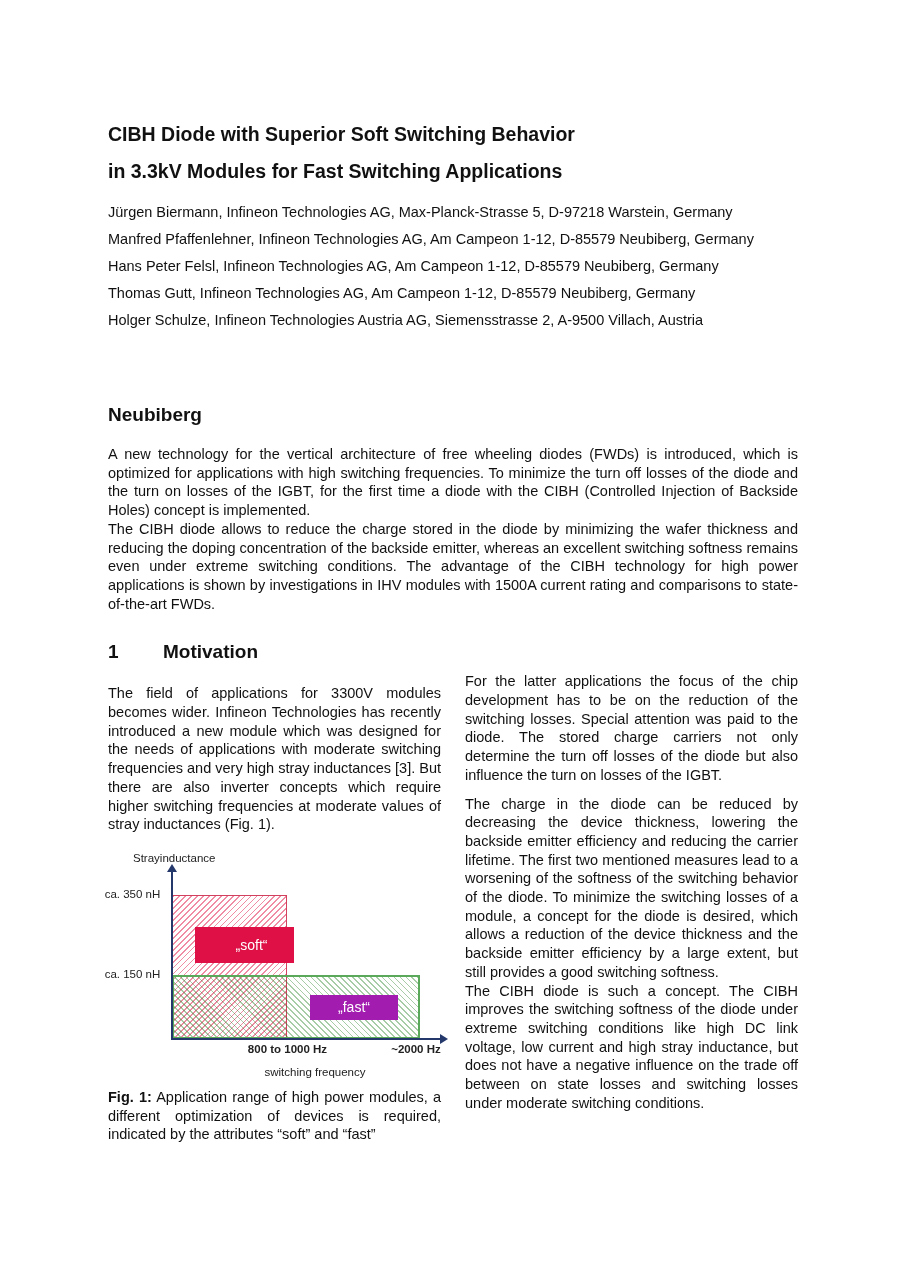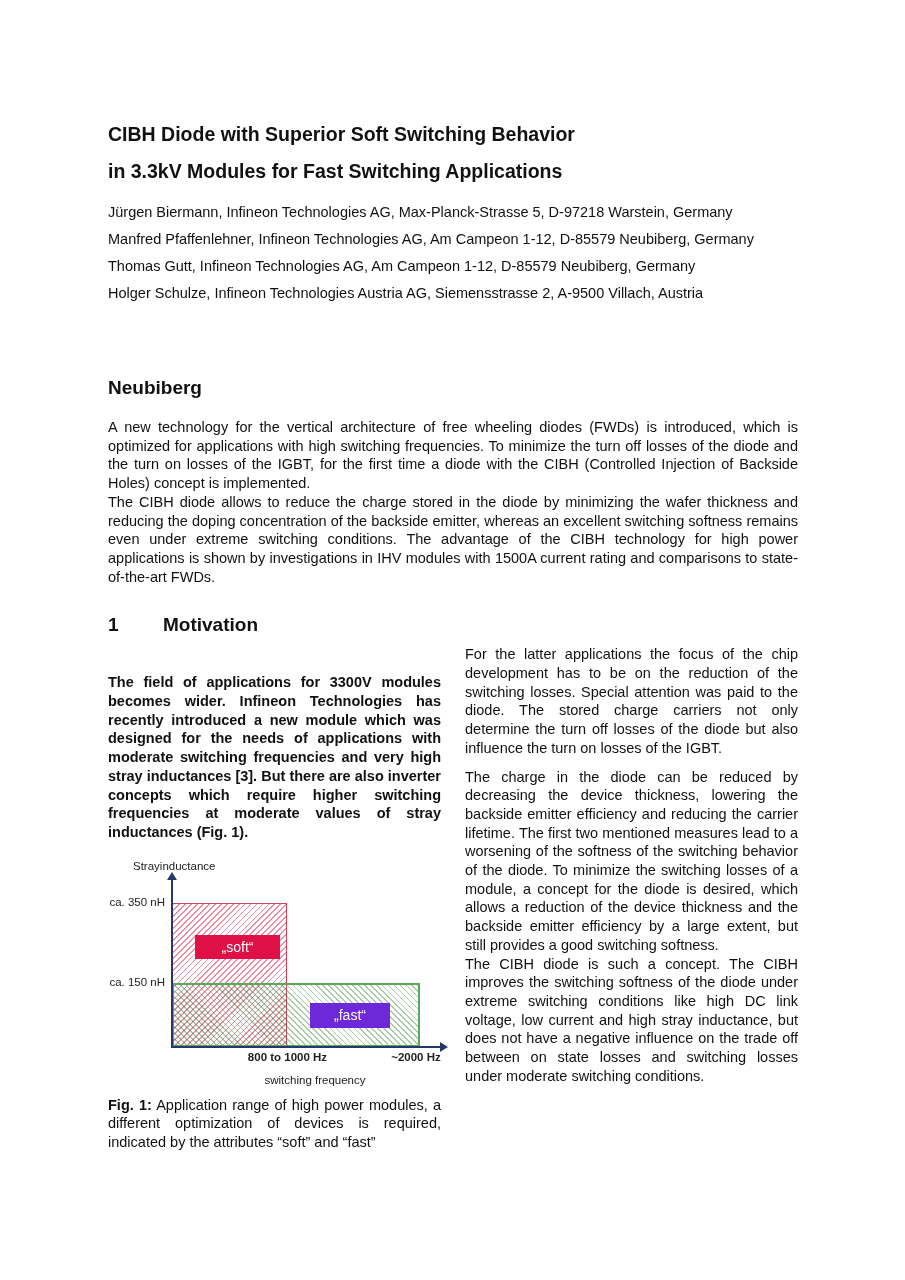--- a/index.html
+++ b/index.html
@@ -16,31 +16,31 @@
   .authors{margin-top:9px;}
   .author-line{font-size:14.5px;line-height:27px;color:#111;}
   .abstract-heading{margin-top:70px;font-size:19px;font-weight:bold;color:#111;}
   .body-par{font-size:14.5px;line-height:18.7px;text-align:justify;color:#111;}
   .abstract-text{margin-top:19px;}
   .section-heading{margin-top:28px;font-size:19px;font-weight:bold;color:#111;display:flex;}
   .section-num{width:55px;}
   .columns{display:flex;margin-top:0;}
   .col-left{width:333px;margin-right:24px;}
   .col-right{width:333px;margin-top:9px;}
-  .col-left .body-par{margin-top:37px;font-weight:bold;}
+  .col-left .body-par{margin-top:21px;}
   .rp1{margin-top:0;}
   .rp2{margin-top:10px;}
   .rp3{margin-top:0;}
 
   
   .fig{position:relative;width:348px;height:236px;margin-top:11px;margin-left:-8px;
        font-size:11.5px;color:#222;}
   .fig-ylabel{position:absolute;left:33px;top:7px;}
   .fig-xlabel{position:absolute;left:130px;top:221px;width:170px;text-align:center;}
-  .ytick{position:absolute;left:0;width:65px;text-align:right;}
+  .ytick{position:absolute;left:0;width:65px;text-align:center;}
   .ytick-high{top:43px;}
   .ytick-low{top:123px;}
   .xtick{position:absolute;top:198px;font-weight:bold;text-align:center;}
   .xtick-mid{left:115px;width:145px;}
   .xtick-high{left:266px;width:100px;}
   .yaxis{position:absolute;left:71px;top:26px;width:2px;height:169px;background:#24386b;}
   .xaxis{position:absolute;left:71px;top:193px;width:271px;height:2px;background:#24386b;}
   .yaxis-arrow{position:absolute;left:67px;top:19px;width:0;height:0;
     border-left:5px solid transparent;border-right:5px solid transparent;
     border-bottom:8px solid #24386b;}
@@ -57,38 +57,39 @@
   }
   .region-fast{
     left:72px;top:130px;width:248px;height:64px;
     border:2px solid #5aa85a;
     background-image:repeating-linear-gradient(45deg,
       rgba(34,128,34,0.40) 0px, rgba(34,128,34,0.40) 1.2px,
       rgba(255,255,255,0) 1.2px, rgba(255,255,255,0) 4.2px);
   }
   .chip{position:absolute;display:flex;align-items:center;justify-content:center;
         color:#ffffff;font-size:14px;}
-  .chip-soft{left:95px;top:82px;width:85px;height:24px;background:#de1045;}
-  .chip-fast{left:210px;top:150px;width:80px;height:25px;background:#6d28d9;}
+  .chip-soft{left:95px;top:82px;width:85px;height:36px;background:#de1045;padding-left:14px;}
+  .chip-fast{left:210px;top:150px;width:88px;height:25px;background:#a21caf;}
 
   .caption{margin-top:7px;font-size:14.5px;line-height:18.7px;text-align:justify;color:#111;}
   .caption b{font-weight:bold;}
 </style>
 </head>
 <body>
 
 <div class="page">
   <div class="content">
 
     <div class="title-line">CIBH Diode with Superior Soft Switching Behavior</div>
     <div class="title-line">in 3.3kV Modules for Fast Switching Applications</div>
 
     <div class="authors">
       <div class="author-line">Jürgen Biermann, Infineon Technologies AG, Max-Planck-Strasse 5, D-97218 Warstein, Germany</div>
       <div class="author-line">Manfred Pfaffenlehner, Infineon Technologies AG, Am Campeon 1-12, D-85579 Neubiberg, Germany</div>
+      <div class="author-line">Hans Peter Felsl, Infineon Technologies AG, Am Campeon 1-12, D-85579 Neubiberg, Germany</div>
       <div class="author-line">Thomas Gutt, Infineon Technologies AG, Am Campeon 1-12, D-85579 Neubiberg, Germany</div>
       <div class="author-line">Holger Schulze, Infineon Technologies Austria AG, Siemensstrasse 2, A-9500 Villach, Austria</div>
     </div>
 
     <div class="abstract-heading">Neubiberg</div>
     <div class="body-par abstract-text">A new technology for the vertical architecture of free wheeling diodes (FWDs) is introduced, which is optimized for applications with high switching frequencies. To minimize the turn off losses of the diode and the turn on losses of the IGBT, for the first time a diode with the CIBH (Controlled Injection of Backside Holes) concept is implemented.</div>
     <div class="body-par">The CIBH diode allows to reduce the charge stored in the diode by minimizing the wafer thickness and reducing the doping concentration of the backside emitter, whereas an excellent switching softness remains even under extreme switching conditions. The advantage of the CIBH technology for high power applications is shown by investigations in IHV modules with 1500A current rating and comparisons to state-of-the-art FWDs.</div>
 
     <div class="section-heading">
       <span class="section-num">1</span>

